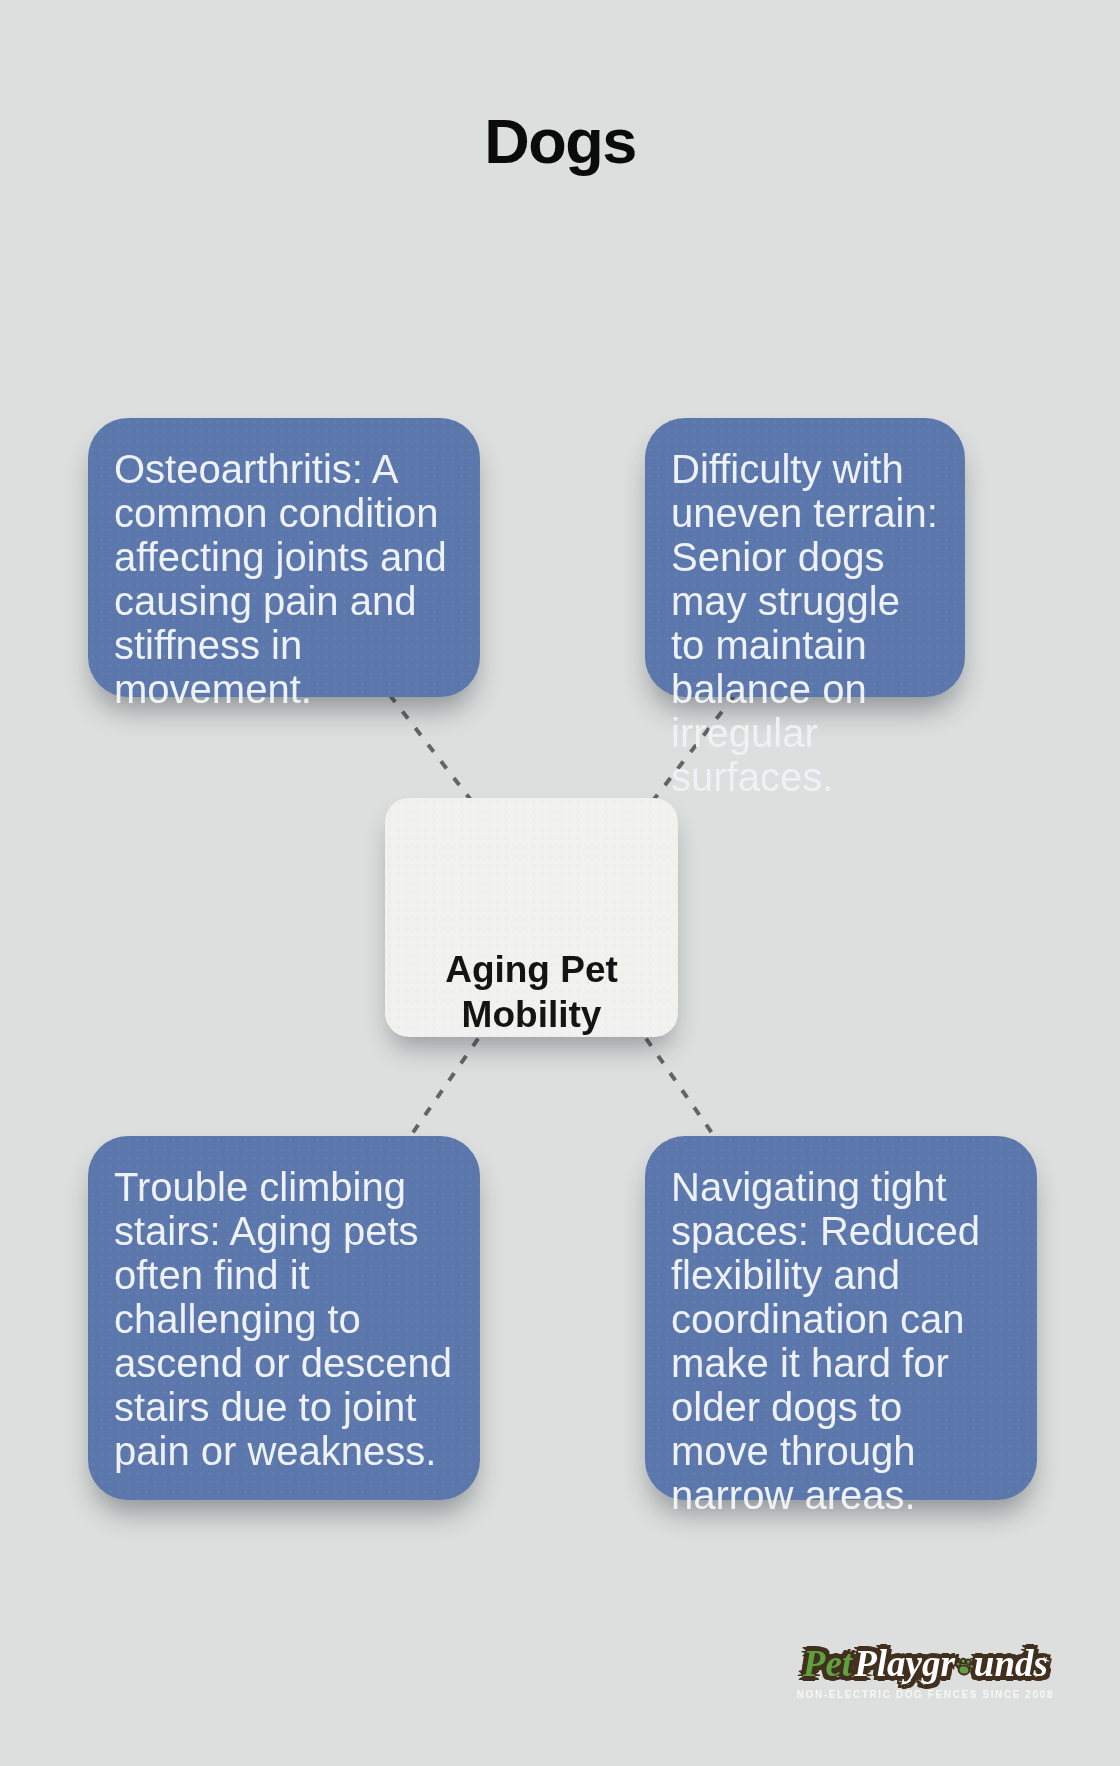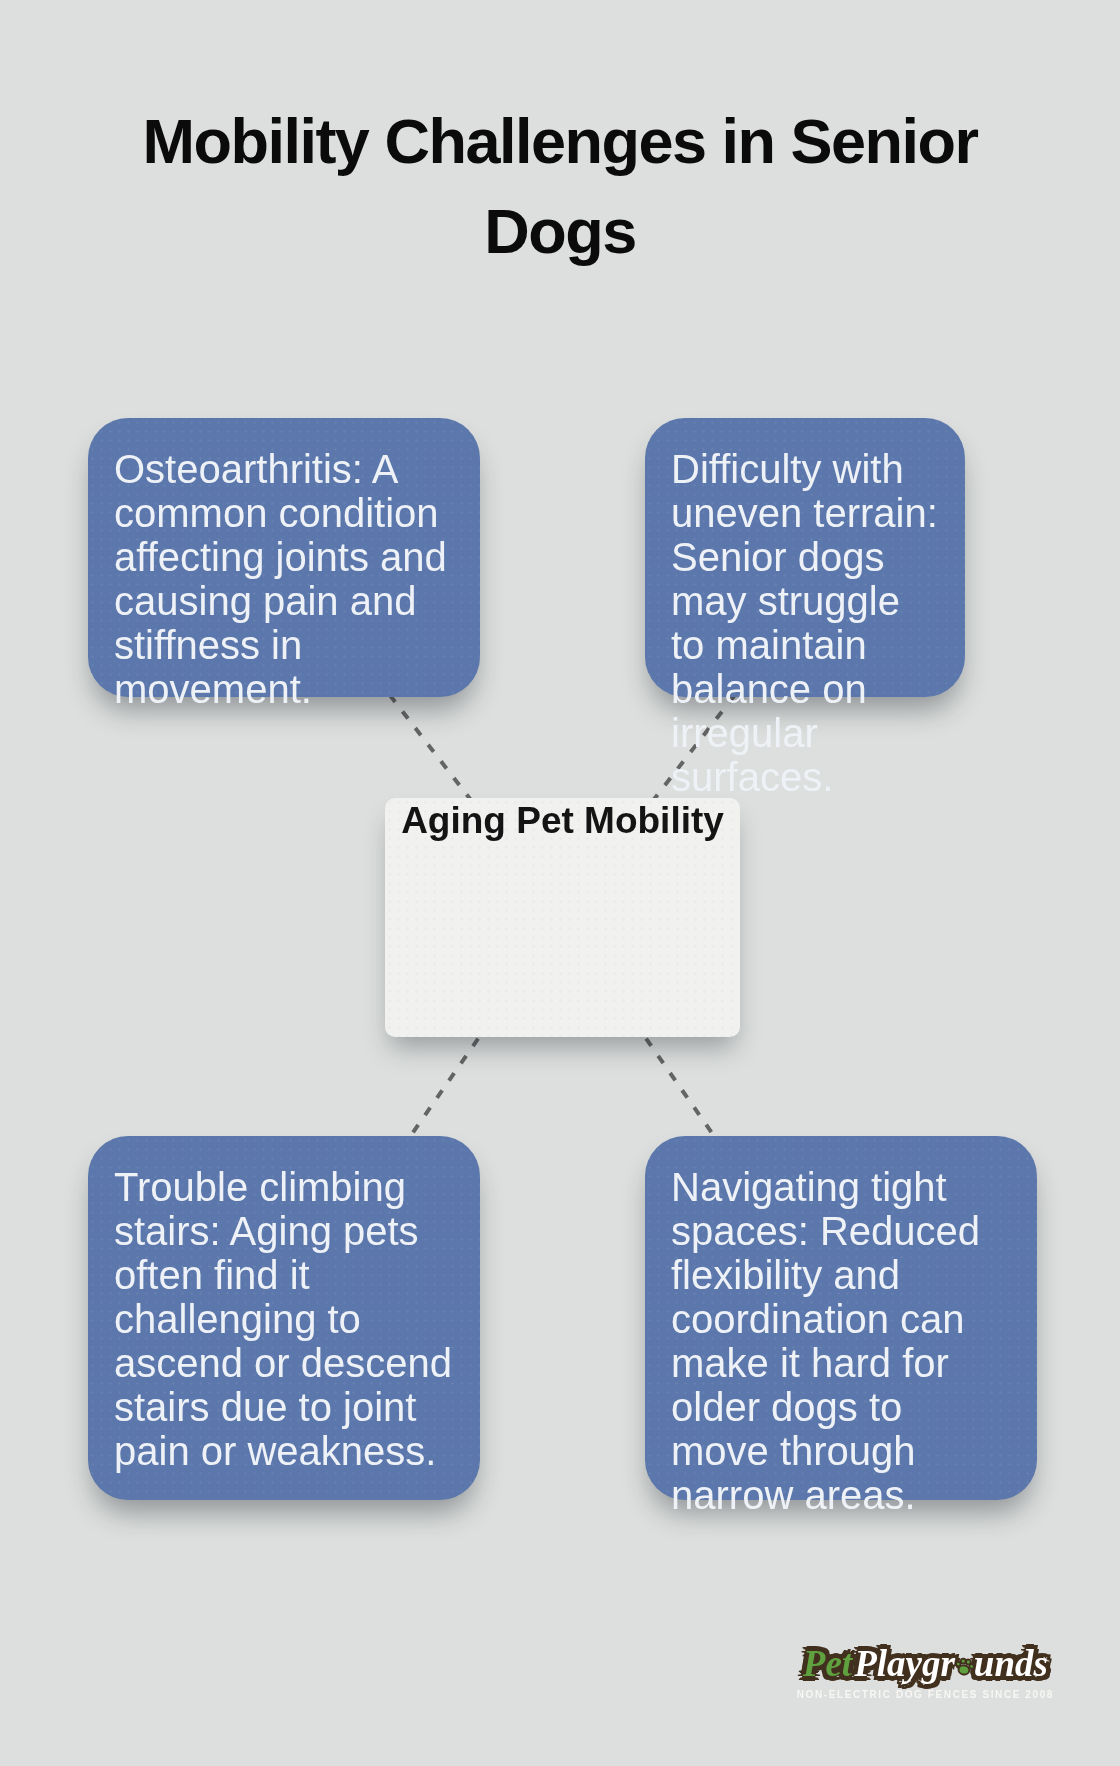--- a/index.html
+++ b/index.html
@@ -55,27 +55,27 @@
     line-height:44px;
     font-weight:400;
   }
   .node-tl{left:88px;top:418px;width:392px;height:279px;}
   .node-tr{left:645px;top:418px;width:320px;height:279px;}
   .node-bl{left:88px;top:1136px;width:392px;height:364px;}
   .node-br{left:645px;top:1136px;width:392px;height:364px;}
   .center-node{
     position:absolute;
     z-index:3;
-    left:385px;top:798px;width:355px;height:239px;
+    left:385px;top:798px;width:293px;height:239px;
     background:var(--center-fill);
     background-image:radial-gradient(rgba(0,0,0,0.028) 1.1px, transparent 1.1px);
     background-size:9px 9px;
-    border-radius:10px;
+    border-radius:24px;
     box-shadow:0 16px 26px -6px rgba(30,35,45,0.35);
-    display:flex;align-items:flex-start;justify-content:center;
+    display:flex;align-items:flex-end;justify-content:center;
   }
   .center-node p{
     margin:0;
     text-align:center;
     color:var(--center-text);
     font-size:37px;
     line-height:45px;
     font-weight:700;
   }
   .logo{
@@ -116,21 +116,20 @@
     color:var(--tagline);
     white-space:nowrap;
   }
 </style>
 </head>
 <body>
 
 <div class="canvas">
 
   <h1 class="page-title">
-    <span>Mobility Challenges in Senior</span>
     <span>Dogs</span>
   </h1>
 
   <svg class="connectors" width="1120" height="1766" viewBox="0 0 1120 1766" aria-hidden="true">
     <g stroke="#646464" stroke-width="4" stroke-dasharray="9 12" fill="none">
       <line x1="562" y1="918" x2="284" y2="558"></line>
       <line x1="562" y1="918" x2="841" y2="558"></line>
       <line x1="562" y1="918" x2="284" y2="1318"></line>
       <line x1="562" y1="918" x2="841" y2="1318"></line>
     </g>

